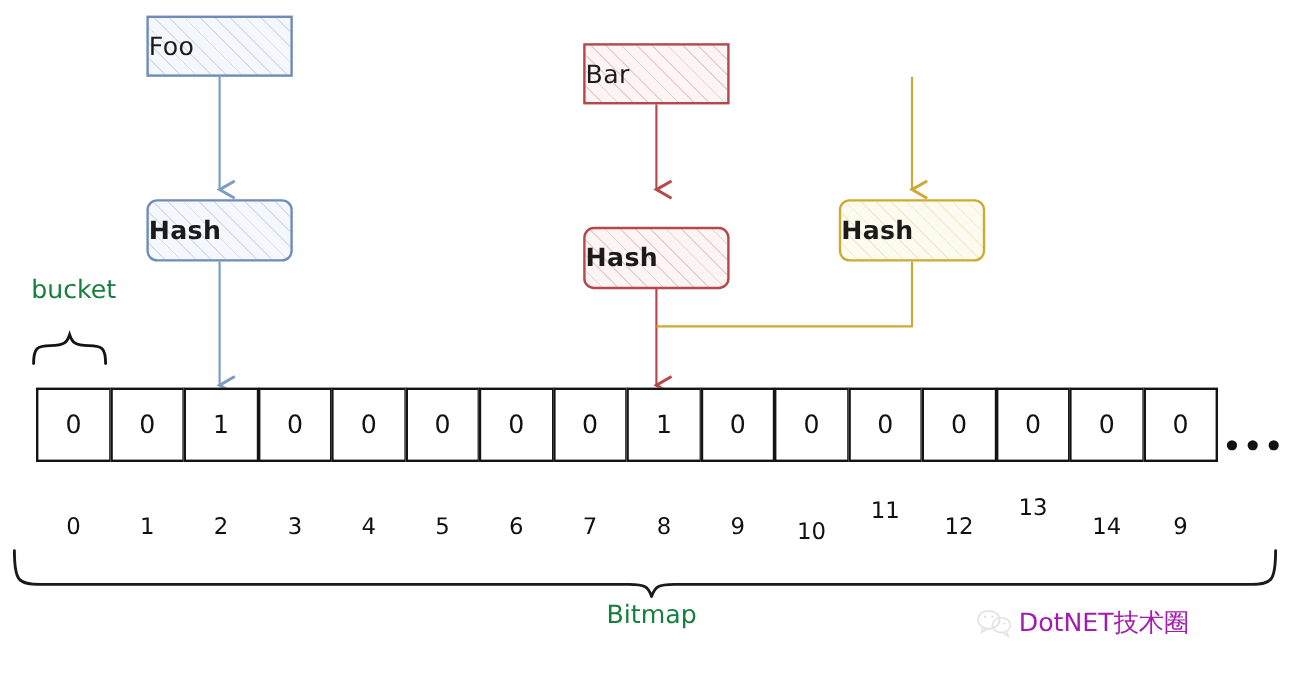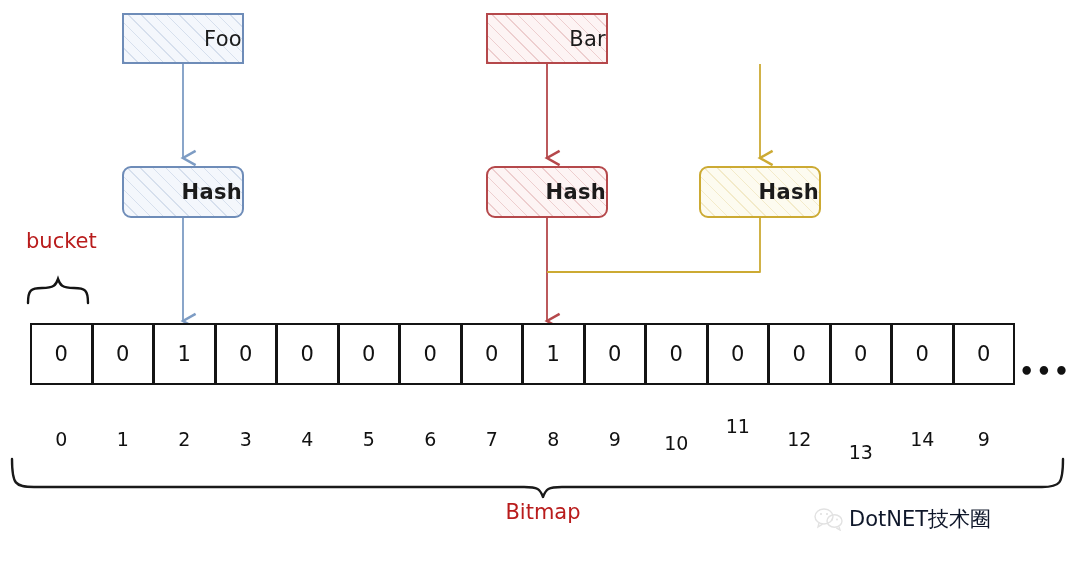--- a/index.html
+++ b/index.html
@@ -15,21 +15,21 @@
     width: 1080px;
     height: 564px;
     background: #ffffff;
     overflow: hidden;
   }
   .node {
     position: absolute;
     box-sizing: border-box;
     display: flex;
     align-items: center;
-    justify-content: flex-end;
+    justify-content: flex-start;
     font-size: 21px;
     color: #1b1b1b;
     letter-spacing: .3px;
     border-width: 2px;
     border-style: solid;
   }
   
   .n-blue {
     border-color: #6e8cb8;
     background-color: #f4f7fc;
@@ -43,20 +43,21 @@
   
   .n-red {
     border-color: #b5484b;
     background-color: #fdf4f4;
     background-image: repeating-linear-gradient(
         45deg,
         rgba(181,72,75,.22) 0px,
         rgba(181,72,75,.22) 1px,
         rgba(0,0,0,0) 1px,
         rgba(0,0,0,0) 9px);
+    margin-top: 23px;
   }
   
   .n-yellow {
     border-color: #ccaa33;
     background-color: #fdfbf0;
     background-image: repeating-linear-gradient(
         45deg,
         rgba(204,170,51,.20) 0px,
         rgba(204,170,51,.20) 1px,
         rgba(0,0,0,0) 1px,
@@ -86,34 +87,34 @@
     position: absolute;
     font-size: 24px;
     color: #111;
     letter-spacing: 2px;
     font-weight: 700;
     line-height: 1;
   }
   .lbl {
     position: absolute;
     font-size: 21px;
-    color: #b91c1c;
+    color: #15803d;
   }
   svg.overlay {
     position: absolute;
     left: 0; top: 0;
     width: 1080px; height: 564px;
     pointer-events: none;
   }
   .wm {
     position: absolute;
     display: flex;
     align-items: center;
     gap: 5px;
-    color: #0f172a;
+    color: #a21caf;
     font-size: 21px;
     user-select: none;
   }
 </style>
 </head>
 <body>
 
 <div id="canvas">
 
   <svg class="overlay" viewBox="0 0 1080 564">
@@ -190,21 +191,21 @@
       <div class="idx" style="left: 522px; top: 428px; width: 62.5px;">8</div>
       <div class="cell" style="left: 583.5px; top: 323px; width: 62.5px; height: 62px;">0</div>
       <div class="idx" style="left: 583.5px; top: 428px; width: 62.5px;">9</div>
       <div class="cell" style="left: 645px; top: 323px; width: 62.5px; height: 62px;">0</div>
       <div class="idx" style="left: 645px; top: 432px; width: 62.5px;">10</div>
       <div class="cell" style="left: 706.5px; top: 323px; width: 62.5px; height: 62px;">0</div>
       <div class="idx" style="left: 706.5px; top: 415px; width: 62.5px;">11</div>
       <div class="cell" style="left: 768px; top: 323px; width: 62.5px; height: 62px;">0</div>
       <div class="idx" style="left: 768px; top: 428px; width: 62.5px;">12</div>
       <div class="cell" style="left: 829.5px; top: 323px; width: 62.5px; height: 62px;">0</div>
-      <div class="idx" style="left: 829.5px; top: 441px; width: 62.5px;">13</div>
+      <div class="idx" style="left: 829.5px; top: 412px; width: 62.5px;">13</div>
       <div class="cell" style="left: 891px; top: 323px; width: 62.5px; height: 62px;">0</div>
       <div class="idx" style="left: 891px; top: 428px; width: 62.5px;">14</div>
       <div class="cell" style="left: 952.5px; top: 323px; width: 62.5px; height: 62px;">0</div>
       <div class="idx" style="left: 952.5px; top: 428px; width: 62.5px;">9</div>
     </div>
 
   <div class="ellipsis" style="left:1019px; top:360px;">•••</div>
 
   <div class="lbl" style="left:543px; top:500px; transform:translateX(-50%);">Bitmap</div>
 

